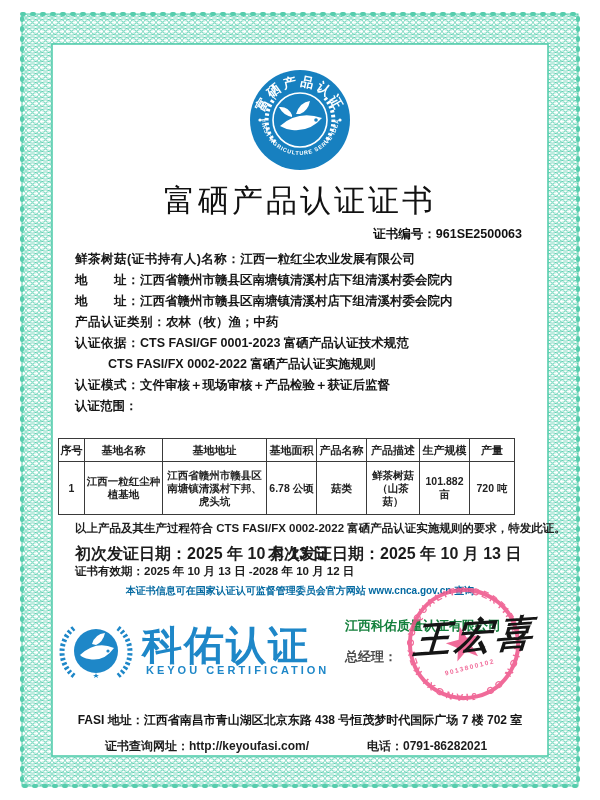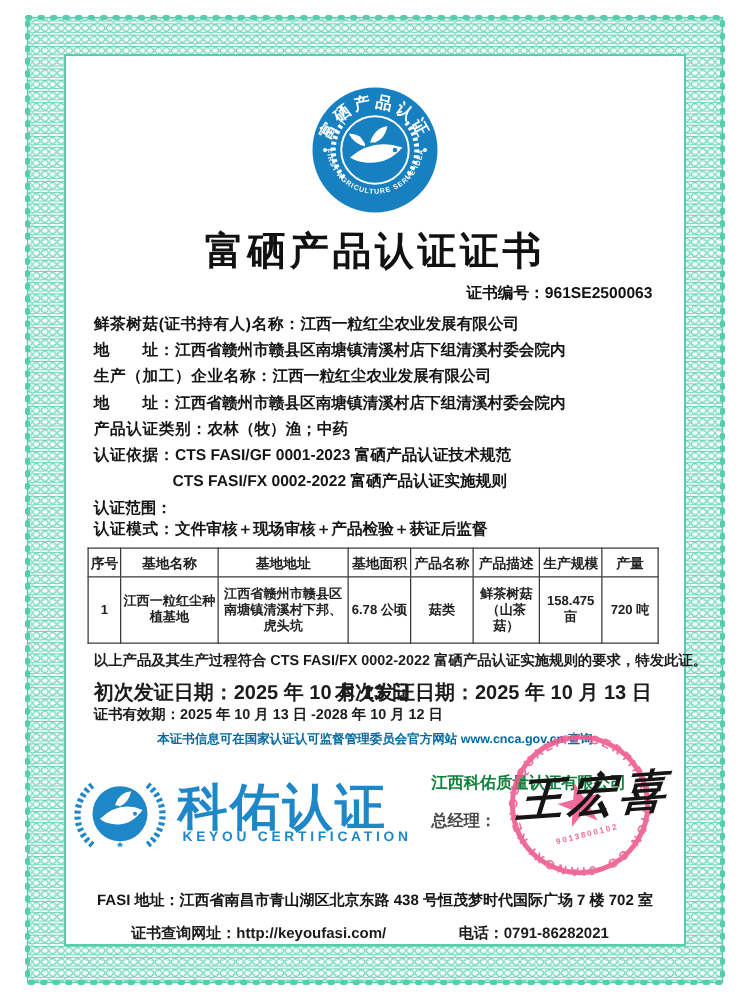--- a/index.html
+++ b/index.html
@@ -5,33 +5,33 @@
   * { margin:0; padding:0; box-sizing:border-box; }
   html,body { width:600px; height:800px; background:#fff; }
   body { font-family:"Liberation Sans","DejaVu Sans",sans-serif; color:#1c1c1c; position:relative; overflow:hidden; }
   .page { position:absolute; inset:0; width:600px; height:800px; background:#fff; }
 
   .frame-svg { position:absolute; left:0; top:0; }
 
   .emblem { position:absolute; left:248px; top:68px; width:104px; height:104px; }
 
   .cert-title { position:absolute; left:0; top:180px; width:600px; text-align:center;
-    font-size:31px; font-weight:700; letter-spacing:3px; color:#111; }
+    font-size:31px; font-weight:400; letter-spacing:3px; color:#111; }
 
   .cert-no { position:absolute; top:226px; left:330px; width:192px; text-align:right;
     font-size:12.5px; font-weight:bold; color:#111; }
 
   .info-block { position:absolute; left:75px; top:252px; width:452px; }
   .info-line { font-size:12.5px; font-weight:bold; line-height:14px; margin-bottom:7px; color:#161616; white-space:nowrap; }
   .info-line .lbl { letter-spacing:0.5px; }
-  .indent2 { margin-left:63px; }
+  .indent2 { margin-left:33px; }
 
   .scope-label { font-size:12.5px; font-weight:bold; margin-bottom:3px; }
 
-  .base-table { position:absolute; left:70px; top:438px; width:456px; border-collapse:collapse; table-layout:fixed;border-radius:28px; }
+  .base-table { position:absolute; left:58px; top:438px; width:456px; border-collapse:collapse; table-layout:fixed;border-radius:28px; }
   .base-table th, .base-table td { border:1px solid #3a3a3a; text-align:center; vertical-align:middle;
     font-weight:bold; color:#222; padding:1px 1px; }
   .base-table th { font-size:11px; height:23px; }
   .base-table td { font-size:10.5px; height:53px; line-height:13px; }
   .c0{width:26px}.c1{width:78px}.c2{width:104px}.c3{width:50px}.c4{width:50px}.c5{width:53px}.c6{width:50px}.c7{width:45px}
 
   .statement { position:absolute; left:75px; top:521px; width:532px; font-size:11.5px; font-weight:bold; white-space:nowrap; }
 
   .date-line1 { position:absolute; top:544px; }
   .date-first { left:75px; } .date-this { left:268px; }
@@ -110,38 +110,35 @@
   </div>
 
   <div class="info-block">
     <div class="info-line">
       <span class="lbl">鲜茶树菇(证书持有人)名称：</span><span>江西一粒红尘农业发展有限公司</span>
     </div>
     <div class="info-line">
       <span class="lbl">地　　址：</span><span>江西省赣州市赣县区南塘镇清溪村店下组清溪村委会院内</span>
     </div>
     <div class="info-line">
-      <span class="lbl">生产（加工）企业名称：</span><span>江西一粒红尘农业发展有限公司</span>
-    </div>
-    <div class="info-line">
       <span class="lbl">地　　址：</span><span>江西省赣州市赣县区南塘镇清溪村店下组清溪村委会院内</span>
     </div>
     <div class="info-line">
       <span class="lbl">产品认证类别：</span><span>农林（牧）渔；中药</span>
     </div>
     <div class="info-line">
       <span class="lbl">认证依据：</span><span>CTS FASI/GF 0001-2023 富硒产品认证技术规范</span>
     </div>
     <div class="info-line indent2">
       <span>CTS FASI/FX 0002-2022 富硒产品认证实施规则</span>
     </div>
+    <div class="info-line">
+      <span class="lbl">认证模式：</span><span>文件审核＋现场审核＋产品检验＋获证后监督</span>
+    </div>
     <div class="info-line scope-label">认证范围：</div>
-    <div class="info-line">
-      <span class="lbl">认证模式：</span><span>文件审核＋现场审核＋产品检验＋获证后监督</span>
-    </div>
   </div>
 
   <table class="base-table">
     <colgroup>
       <col class="c0">
         <col class="c1">
         <col class="c2">
         <col class="c3">
         <col class="c4">
         <col class="c5">
@@ -161,21 +158,21 @@
       </tr>
     </thead>
     <tbody>
       <tr>
         <td>1</td>
         <td>江西一粒红尘种植基地</td>
         <td>江西省赣州市赣县区南塘镇清溪村下邦、虎头坑</td>
         <td>6.78 公顷</td>
         <td>菇类</td>
         <td>鲜茶树菇（山茶菇）</td>
-        <td>158.475 亩</td>
+        <td>101.882 亩</td>
         <td>720 吨</td>
       </tr>
     </tbody>
   </table>
 
   <div class="statement">以上产品及其生产过程符合 CTS FASI/FX 0002-2022 富硒产品认证实施规则的要求，特发此证。</div>
 
   <div class="date-item date-line1 date-first">
     <span>初次发证日期：</span><span>2025 年 10 月 13 日</span>
   </div>

